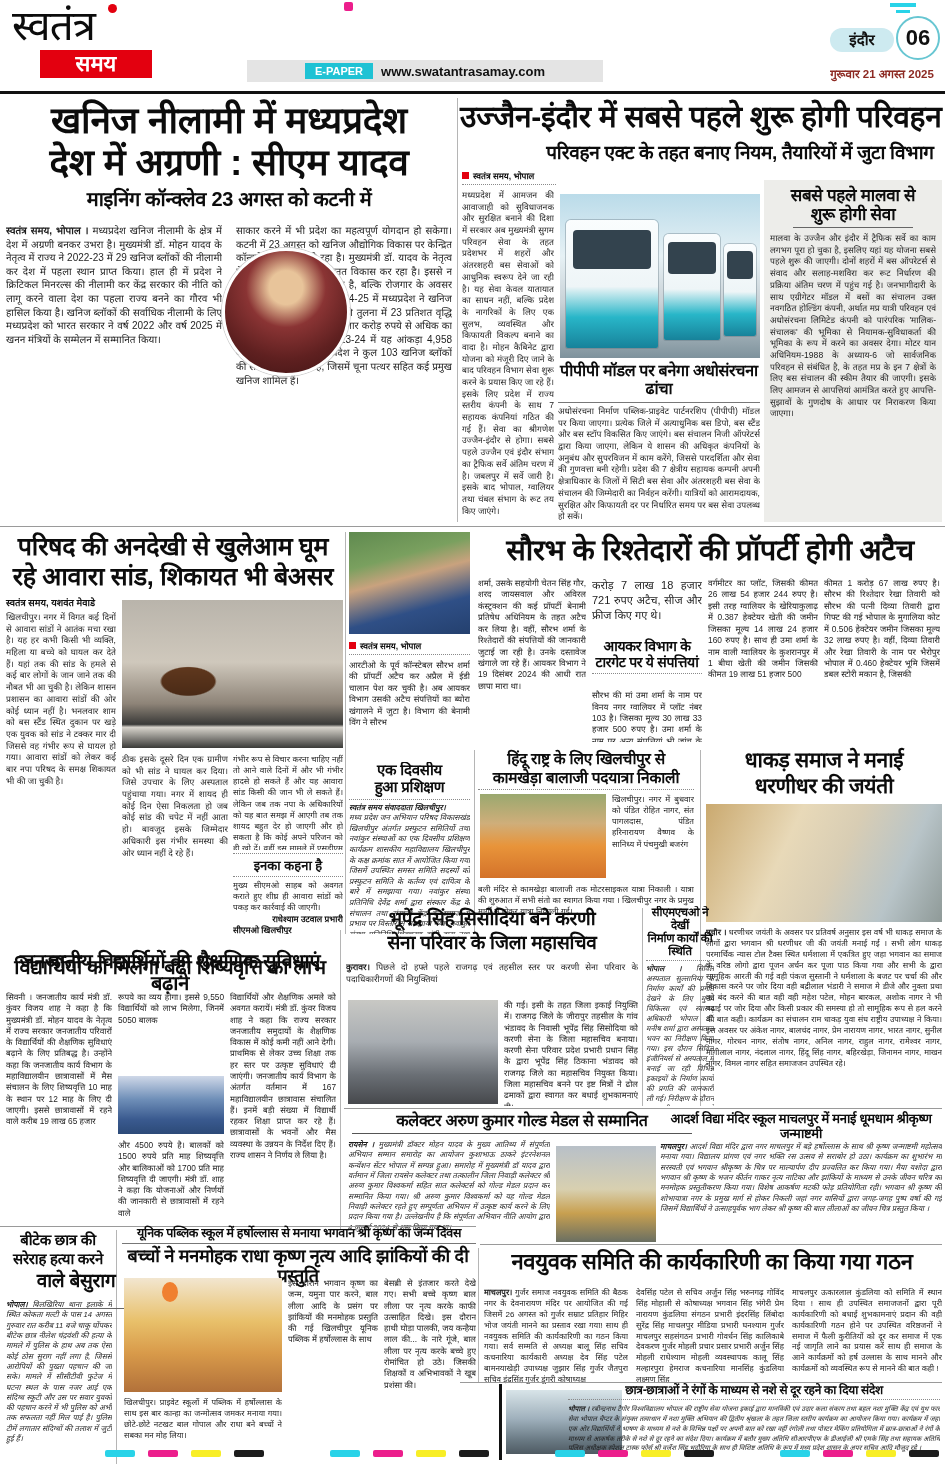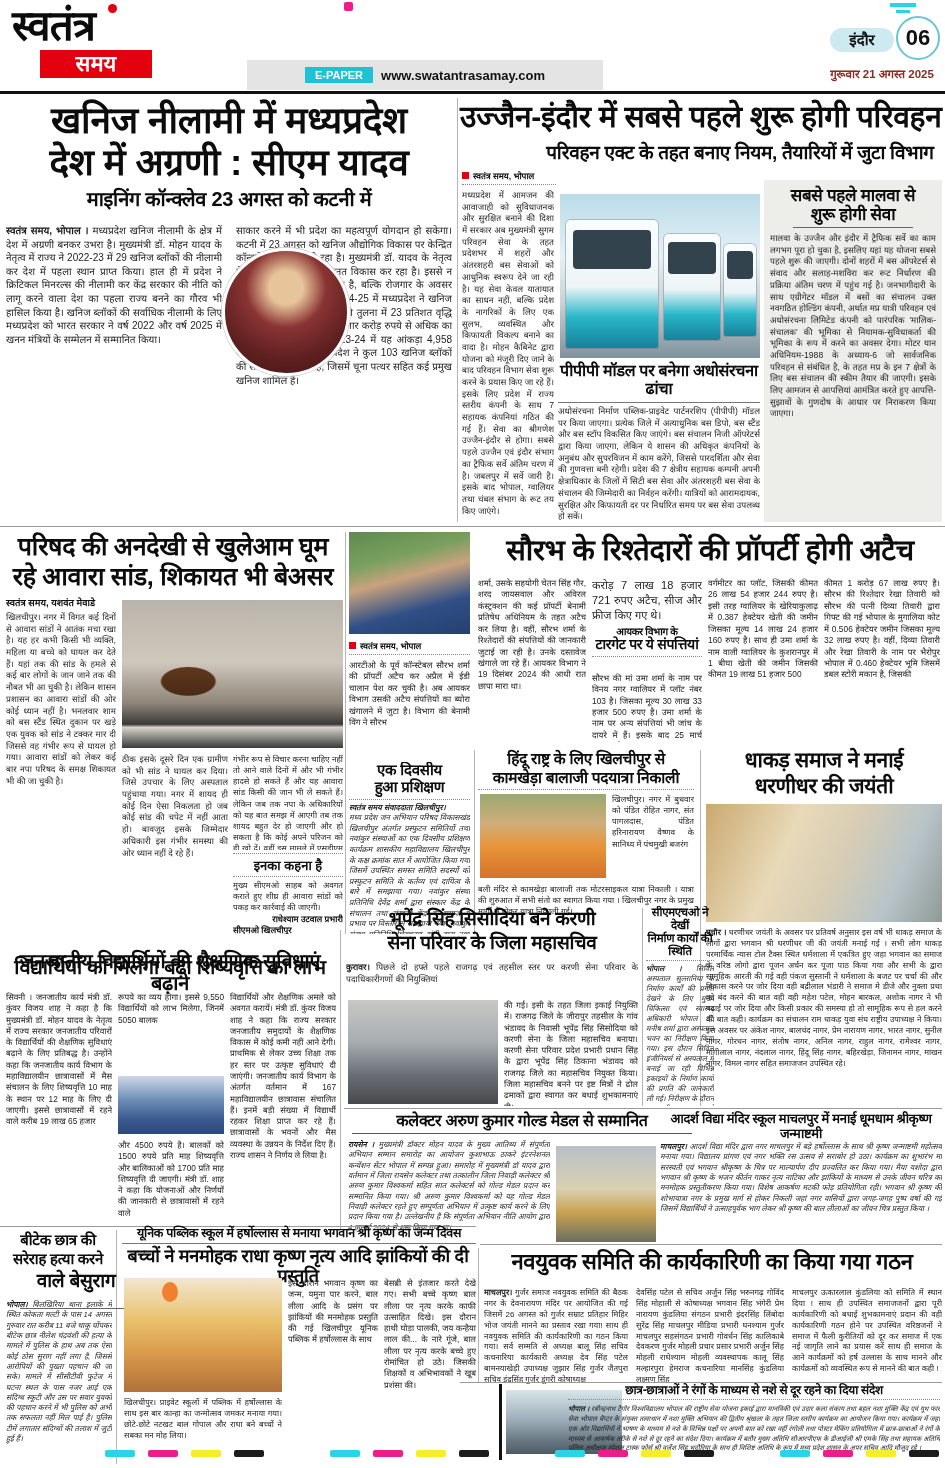--- a/index.html
+++ b/index.html
@@ -26,27 +26,27 @@
 </style>
 </head>
 <body>
 
 <div class="abs" style="left:0;top:0;width:945px;height:91px;border-bottom:3px solid #111">
   <span class="abs" style="left:344px;top:2px;width:9px;height:9px;background:#ec1e8c;border-radius:2px"></span>
   <span class="abs" style="left:890px;top:3px;width:26px;height:4px;background:#29d3e8"></span>
   <span class="abs" style="left:896px;top:10px;width:14px;height:3px;background:#29d3e8"></span>
 
   <div class="abs" style="left:12px;top:4px;width:175px;height:84px">
-    <div style="font-weight:700;font-size:42px;letter-spacing:-1px;line-height:1.05;color:#0b0b0b">स्वतंत्र</div>
+    <div style="font-weight:400;font-size:42px;letter-spacing:-1px;line-height:1.05;color:#0b0b0b">स्वतंत्र</div>
     <span class="abs" style="left:96px;top:0;width:9px;height:9px;background:#e3000f;border-radius:50%"></span>
     <div style="margin-left:28px;margin-top:2px;width:112px;height:28px;background:#e3000f;color:#fff;font-weight:800;font-size:22px;text-align:center;line-height:28px">समय</div>
   </div>
 
 
-  <div class="abs" style="left:247px;top:60px;width:356px;height:30px;background:#e4e4e4;display:flex;align-items:center;justify-content:center;gap:8px">
+  <div class="abs" style="left:247px;top:60px;width:356px;height:22px;background:#e4e4e4;display:flex;align-items:center;justify-content:center;gap:8px">
     <span style="background:#1fc2d4;color:#fff;font-weight:700;font-size:11px;padding:2px 10px">E-PAPER</span>
     <span style="font-weight:700;font-size:13px;color:#111">www.swatantrasamay.com</span>
   </div>
 
   <div class="abs" style="left:830px;top:28px;width:64px;height:24px;background:#cdeaf0;border-radius:12px;font-weight:800;font-size:15px;text-align:center;line-height:24px">इंदौर</div>
   <div class="abs" style="left:896px;top:16px;width:40px;height:40px;border:2px solid #67c6d2;border-radius:50%;background:#fff;font-weight:800;font-size:22px;text-align:center;line-height:40px">06</div>
   <div class="abs" style="left:822px;top:66px;width:120px;font-weight:700;font-size:11.5px;color:#8d2a23;text-align:center">गुरूवार 21 अगस्त 2025</div>
 </div>
 
 <div class="abs hl" style="left:4px;top:100px;width:450px;font-size:37px">खनिज नीलामी में मध्यप्रदेश</div>
@@ -112,21 +112,21 @@
 <div class="abs byline dotb" style="left:349px;top:640px;width:121px;padding-bottom:3px">
   <span class="bullet"></span>
   <span style="font-size:8.5px">स्वतंत्र समय, भोपाल</span>
 </div>
 <div class="abs bd" style="left:349px;top:660px;width:121px;height:98px;font-size:8.4px">आरटीओ के पूर्व कॉन्स्टेबल सौरभ शर्मा की प्रॉपर्टी अटैच कर अप्रैल में ईडी चालान पेश कर चुकी है। अब आयकर विभाग उसकी अटैच संपत्तियों का ब्योरा खंगालने में जुटा है। विभाग की बेनामी विंग ने सौरभ</div>
 
 <div class="abs hl" style="left:478px;top:534px;width:464px;font-size:29px">सौरभ के रिश्तेदारों की प्रॉपर्टी होगी अटैच</div>
 <div class="abs bd" style="left:478px;top:578px;width:108px;height:164px;font-size:8.4px">शर्मा, उसके सहयोगी चेतन सिंह गौर, शरद जायसवाल और अविरल कंस्ट्रक्शन की कई प्रॉपर्टी बेनामी प्रतिषेध अधिनियम के तहत अटैच कर लिया है। वहीं, सौरभ शर्मा के रिश्तेदारों की संपत्तियों की जानकारी जुटाई जा रही है। उनके दस्तावेज खंगाले जा रहे हैं। आयकर विभाग ने 19 दिसंबर 2024 की आधी रात छापा मारा था।</div>
 <div class="abs" style="left:592px;top:578px;width:110px;height:164px;overflow:hidden">
   <div class="bd" style="font-size:11px">करोड़ 7 लाख 18 हजार 721 रुपए अटैच, सीज और फ्रीज किए गए थे।</div>
-  <div class="hl" style="font-size:10px;margin-top:3px">आयकर विभाग के</div>
+  <div class="hl" style="font-size:14px;margin-top:16px">आयकर विभाग के</div>
   <div class="hl dotb" style="font-size:14px;padding-bottom:3px">टारगेट पर ये संपत्तियां</div>
   <div class="bd" style="font-size:8.4px;margin-top:16px">सौरभ की मां उमा शर्मा के नाम पर विनय नगर ग्वालियर में प्लॉट नंबर 103 है। जिसका मूल्य 30 लाख 33 हजार 500 रुपए है। उमा शर्मा के नाम पर अन्य संपत्तियां भी जांच के दायरे में हैं। इसके बाद 25 मार्च 2025 को 92</div>
 </div>
 <div class="abs bd" style="left:708px;top:578px;width:110px;height:164px;font-size:8.4px">वर्गमीटर का प्लॉट, जिसकी कीमत 26 लाख 54 हजार 244 रुपए है। इसी तरह ग्वालियर के खेरियाकुलाढ़ में 0.387 हेक्टेयर खेती की जमीन जिसका मूल्य 14 लाख 24 हजार 160 रुपए है। साथ ही उमा शर्मा के नाम वाली ग्वालियर के कुशरानपुर में 1 बीघा खेती की जमीन जिसकी कीमत 19 लाख 51 हजार 500</div>
 <div class="abs bd" style="left:824px;top:578px;width:116px;height:164px;font-size:8.4px">कीमत 1 करोड़ 67 लाख रुपए है। सौरभ की रिश्तेदार रेखा तिवारी को सौरभ की पत्नी दिव्या तिवारी द्वारा गिफ्ट की गई भोपाल के मुगालिया कोट में 0.506 हेक्टेयर जमीन जिसका मूल्य 32 लाख रुपए है। वहीं, दिव्या तिवारी और रेखा तिवारी के नाम पर भैरोपुर भोपाल में 0.460 हेक्टेयर भूमि जिसमें डबल स्टोरी मकान है, जिसकी</div>
 
 <div class="abs" style="left:349px;top:762px;width:121px;height:172px;overflow:hidden">
   <div class="hl" style="font-size:15px">एक दिवसीय</div>
   <div class="hl dotb" style="font-size:15px;padding-bottom:3px">हुआ प्रशिक्षण</div>
   <div class="bd it" style="font-weight:700;font-size:7.8px;margin-top:3px">स्वतंत्र समय संवाददाता खिलचीपुर।</div>

